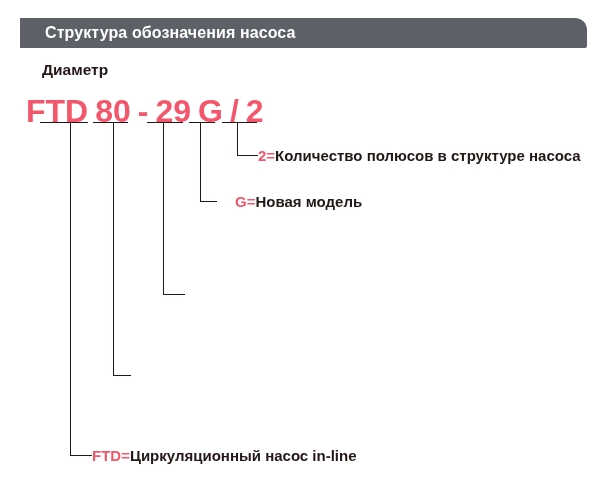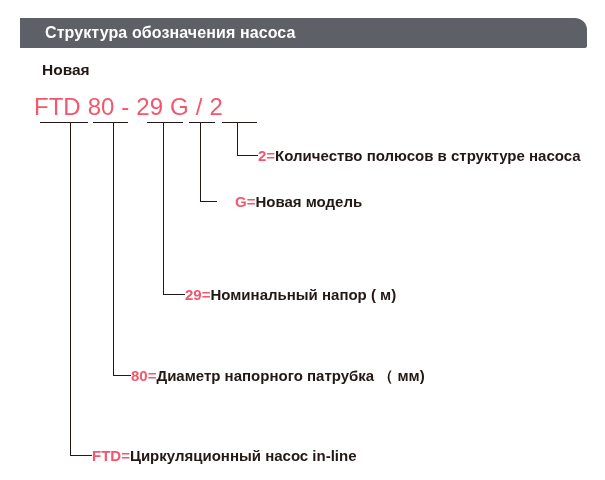--- a/index.html
+++ b/index.html
@@ -51,24 +51,24 @@
     top: 61px;
     font-size: 15.5px;
     font-weight: bold;
     color: #231815;
     white-space: nowrap;
   }
 
   
   .code-line {
     position: absolute;
-    left: 34px;
+    left: 26px;
     top: 93px;
-    font-size: 24px;
-    font-weight: normal;
+    font-size: 32px;
+    font-weight: bold;
     color: #f4566b;
     white-space: nowrap;
     letter-spacing: 0px;
   }
   .code-seg { display: inline-block; }
   .code-gap { display: inline-block; width: 7px; }
 
   
   .hline {
     position: absolute;
@@ -104,21 +104,21 @@
 </style>
 </head>
 <body>
 
 <div id="page">
 
   <div class="header-bar">
     <div class="header-title">Структура обозначения насоса</div>
   </div>
 
-  <div class="example-label">Новая</div>
+  <div class="example-label">Диаметр</div>
 
   <div class="code-line">
     <span class="code-seg">FTD</span><span class="code-gap"></span><span class="code-seg">80</span><span class="code-gap"></span><span class="code-seg">-</span><span class="code-gap"></span><span class="code-seg">29</span><span class="code-gap"></span><span class="code-seg">G</span><span class="code-gap"></span><span class="code-seg">/</span><span class="code-gap"></span><span class="code-seg">2</span>
   </div>
 
   <div class="hline" style="left:40px;  top:122px; width:48px;"></div>
   <div class="hline" style="left:93px;  top:122px; width:35px;"></div>
   <div class="hline" style="left:147px; top:122px; width:36px;"></div>
   <div class="hline" style="left:189px; top:122px; width:26px;"></div>
   <div class="hline" style="left:222px; top:122px; width:35px;"></div>
@@ -139,25 +139,19 @@
   <div class="hline" style="left:237px; top:155px; width:21px;"></div>
 
   <div class="annot" style="left:258px; top:147px;">
     <span class="key">2</span><span class="eqn">=</span><span class="desc">Количество полюсов в структуре насоса</span>
   </div>
 
   <div class="annot" style="left:217px; top:193px;margin-left:18px;">
     <span class="key">G</span><span class="eqn">=</span><span class="desc">Новая модель</span>
   </div>
 
-  <div class="annot" style="left:185px; top:286px;">
-    <span class="key">29</span><span class="eqn">=</span><span class="desc">Номинальный напор ( м)</span>
-  </div>
 
-  <div class="annot" style="left:131px; top:367px;">
-    <span class="key">80</span><span class="eqn">=</span><span class="desc">Диаметр напорного патрубка （ мм)</span>
-  </div>
 
   <div class="annot" style="left:92px; top:447px;">
     <span class="key">FTD</span><span class="eqn">=</span><span class="desc">Циркуляционный насос in-line</span>
   </div>
 
 </div>
 
 </body></html>

